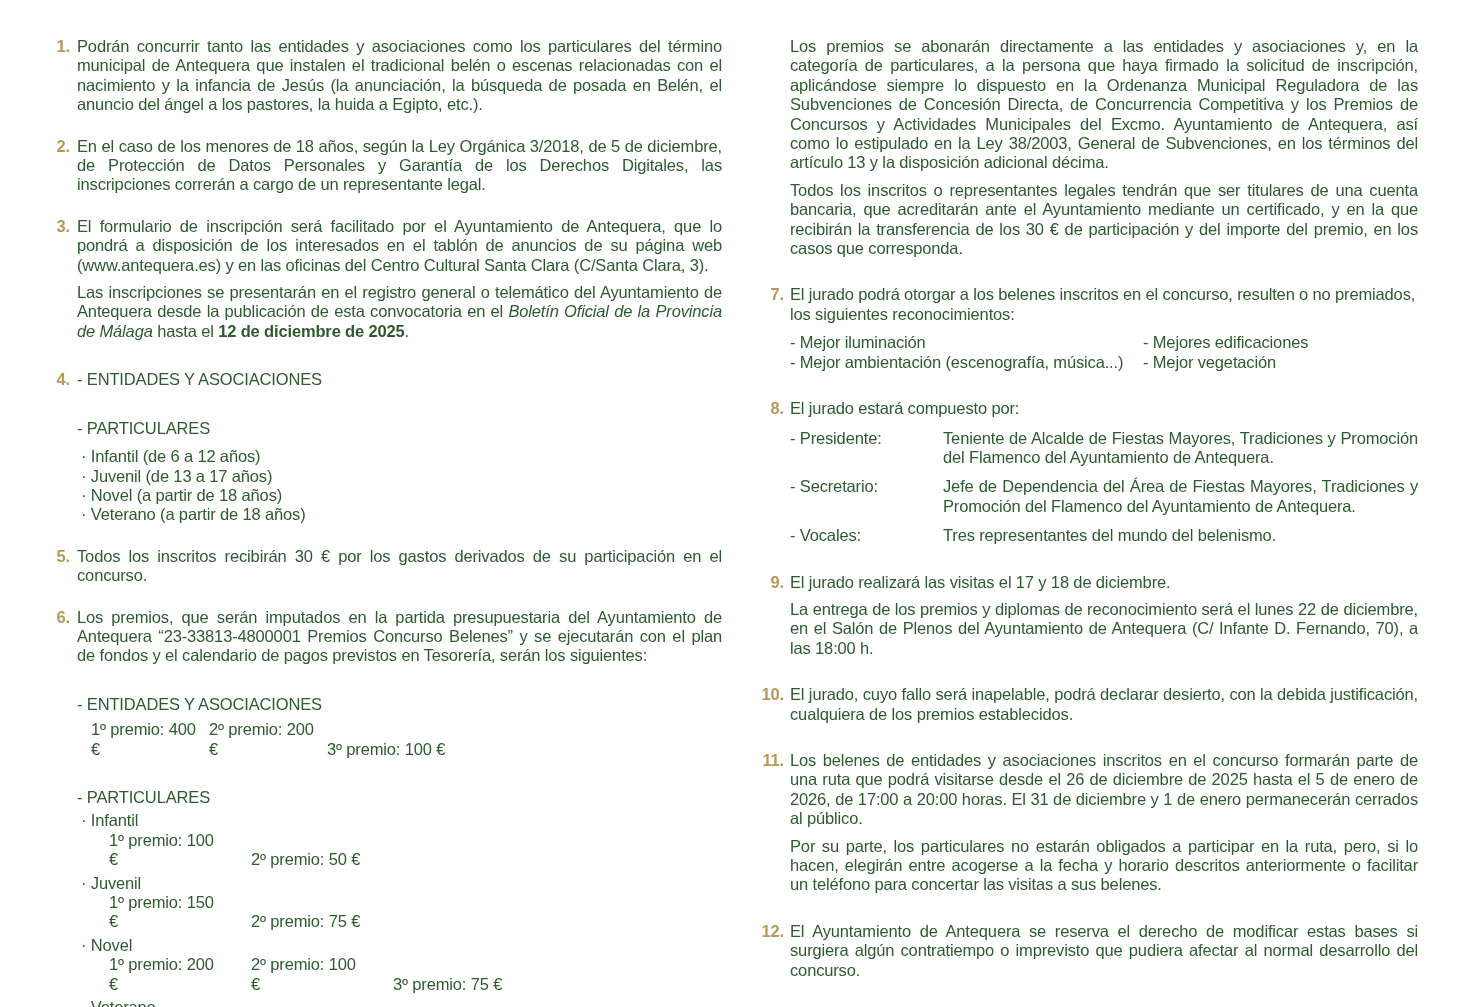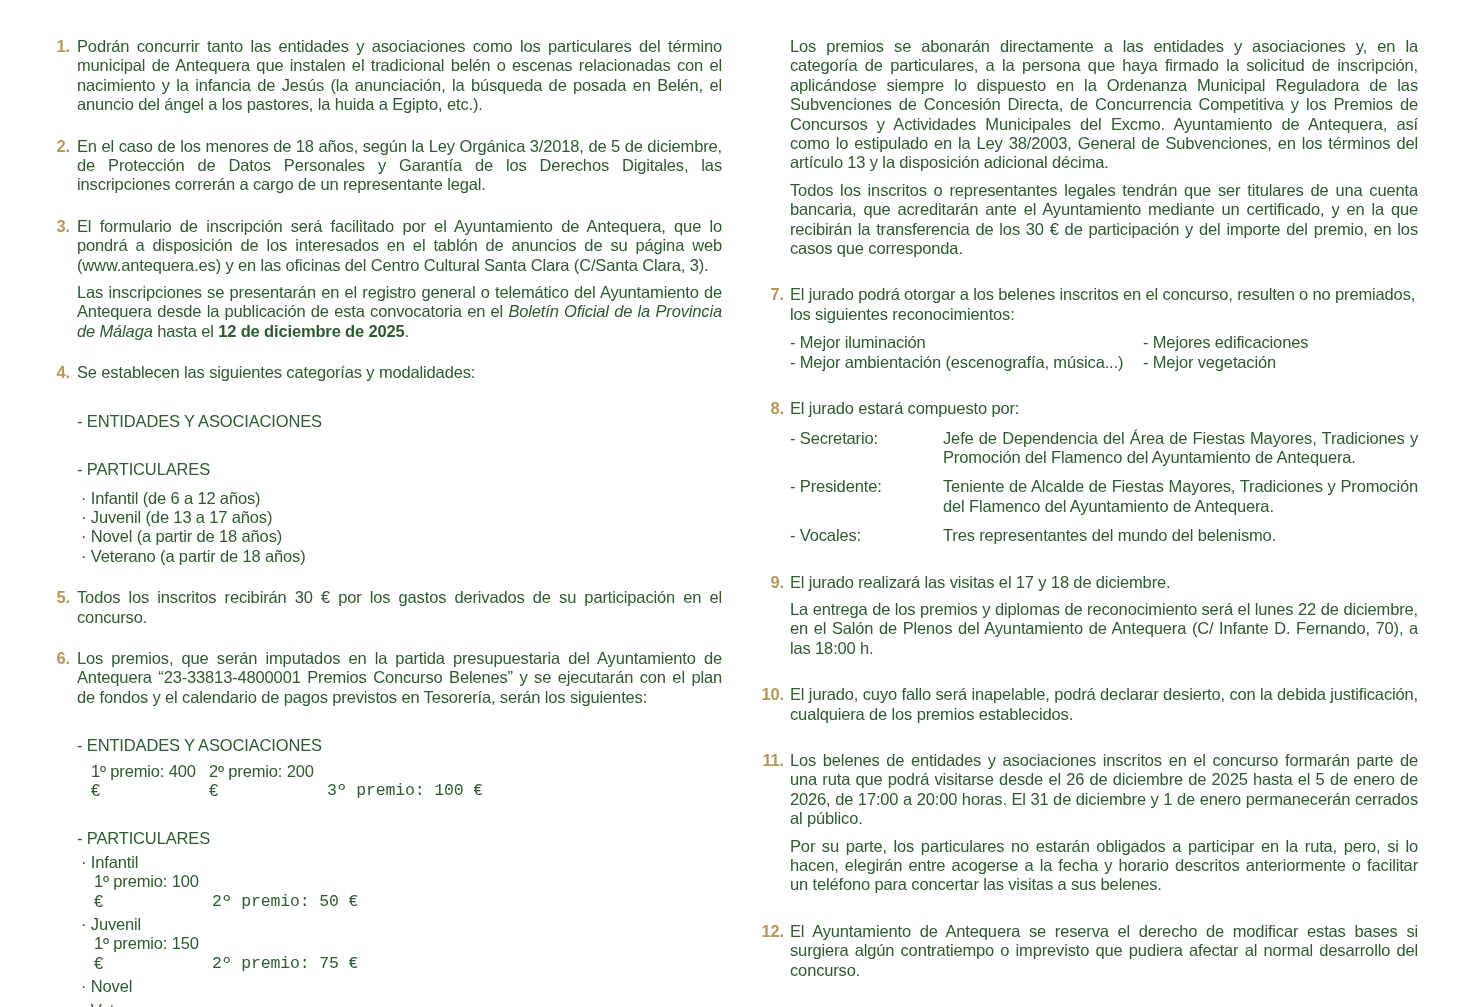--- a/index.html
+++ b/index.html
@@ -30,23 +30,23 @@
     font-weight:700; color:#b6985a;
   }
   .col-right .num { width:26px; }
 
   .justify { text-align:justify; }
   .gap { margin-top:8px; }
   .cat { margin-top:29px; }
   .subs { margin-top:9px; margin-left:4px; }
   .prize-row { display:flex; margin-left:14px; margin-top:6px;align-items:flex-end; }
   .prize { width:118px; flex:none; }
-  .prize:last-child { width:auto;font-family:Liberation Mono, monospace; }
+  .prize:last-child { width:auto; }
   .group { margin-top:4px; margin-left:4px; }
-  .group .prize-row { margin-left:13px; margin-top:0; }
+  .group .prize-row { margin-left:28px; margin-top:0;gap:24px; }
 
   .recog { display:flex; margin-top:9px; }
   .recog-col-a { width:353px; flex:none; }
   .jury-row { display:flex; margin-top:10px; }
   .jury-label { width:153px; flex:none; }
   .jury-text { flex:1; text-align:justify; }
 
   em { font-style:italic; }
   strong { font-weight:700; }
   .spacer { margin-bottom:34px; }
@@ -69,21 +69,20 @@
     </div>
 
     <div class="item">
       <span class="num">3.</span>
       <p class="justify">El formulario de inscripción será facilitado por el Ayuntamiento de Antequera, que lo pondrá a disposición de los interesados en el tablón de anuncios de su página web (www.antequera.es) y en las oficinas del Centro Cultural Santa Clara (C/Santa Clara, 3).</p>
       <p class="justify gap"><span>Las inscripciones se presentarán en el registro general o telemático del Ayuntamiento de Antequera desde la publicación de esta convocatoria en el </span><em>Boletín Oficial de la Provincia de Málaga</em><span> hasta el </span><strong>12 de diciembre de 2025</strong><span>.</span></p>
     </div>
 
     <div class="item">
       <span class="num">4.</span>
-      <p>Se establecen las siguientes categorías y modalidades:</p>
       <p class="cat">- ENTIDADES Y ASOCIACIONES</p>
       <p class="cat">- PARTICULARES</p>
       <div class="subs">
         <p>· Infantil (de 6 a 12 años)</p>
         <p>· Juvenil (de 13 a 17 años)</p>
         <p>· Novel (a partir de 18 años)</p>
         <p>· Veterano (a partir de 18 años)</p>
       </div>
     </div>
 
@@ -111,20 +110,25 @@
       </div>
       <div class="group">
         <p>· Juvenil</p>
         <div class="prize-row">
           <span class="prize">1º premio: 150 €</span>
           <span class="prize">2º premio: 75 €</span>
         </div>
       </div>
       <div class="group">
         <p>· Novel</p>
+        <div class="prize-row">
+          <span class="prize">1º premio: 200 €</span>
+          <span class="prize">2º premio: 100 €</span>
+          <span class="prize">3º premio: 75 €</span>
+        </div>
       </div>
       <div class="group">
         <p>· Veterano</p>
         <div class="prize-row">
           <span class="prize">1º premio: 300 €</span>
           <span class="prize">2º premio: 200 €</span>
           <span class="prize">3º premio: 100 €</span>
         </div>
       </div>
     </div>
@@ -150,26 +154,26 @@
           <p>- Mejores edificaciones</p>
           <p>- Mejor vegetación</p>
         </div>
       </div>
     </div>
 
     <div class="item">
       <span class="num">8.</span>
       <p>El jurado estará compuesto por:</p>
       <div class="jury-row">
+        <span class="jury-label">- Presidente:</span>
+        <span class="jury-text">Teniente de Alcalde de Fiestas Mayores, Tradiciones y Promoción del Flamenco del Ayuntamiento de Antequera.</span>
+      </div>
+      <div class="jury-row">
         <span class="jury-label">- Secretario:</span>
         <span class="jury-text">Jefe de Dependencia del Área de Fiestas Mayores, Tradiciones y Promoción del Flamenco del Ayuntamiento de Antequera.</span>
-      </div>
-      <div class="jury-row">
-        <span class="jury-label">- Presidente:</span>
-        <span class="jury-text">Teniente de Alcalde de Fiestas Mayores, Tradiciones y Promoción del Flamenco del Ayuntamiento de Antequera.</span>
       </div>
       <div class="jury-row">
         <span class="jury-label">- Vocales:</span>
         <span class="jury-text">Tres representantes del mundo del belenismo.</span>
       </div>
     </div>
 
     <div class="item">
       <span class="num">9.</span>
       <p>El jurado realizará las visitas el 17 y 18 de diciembre.</p>

